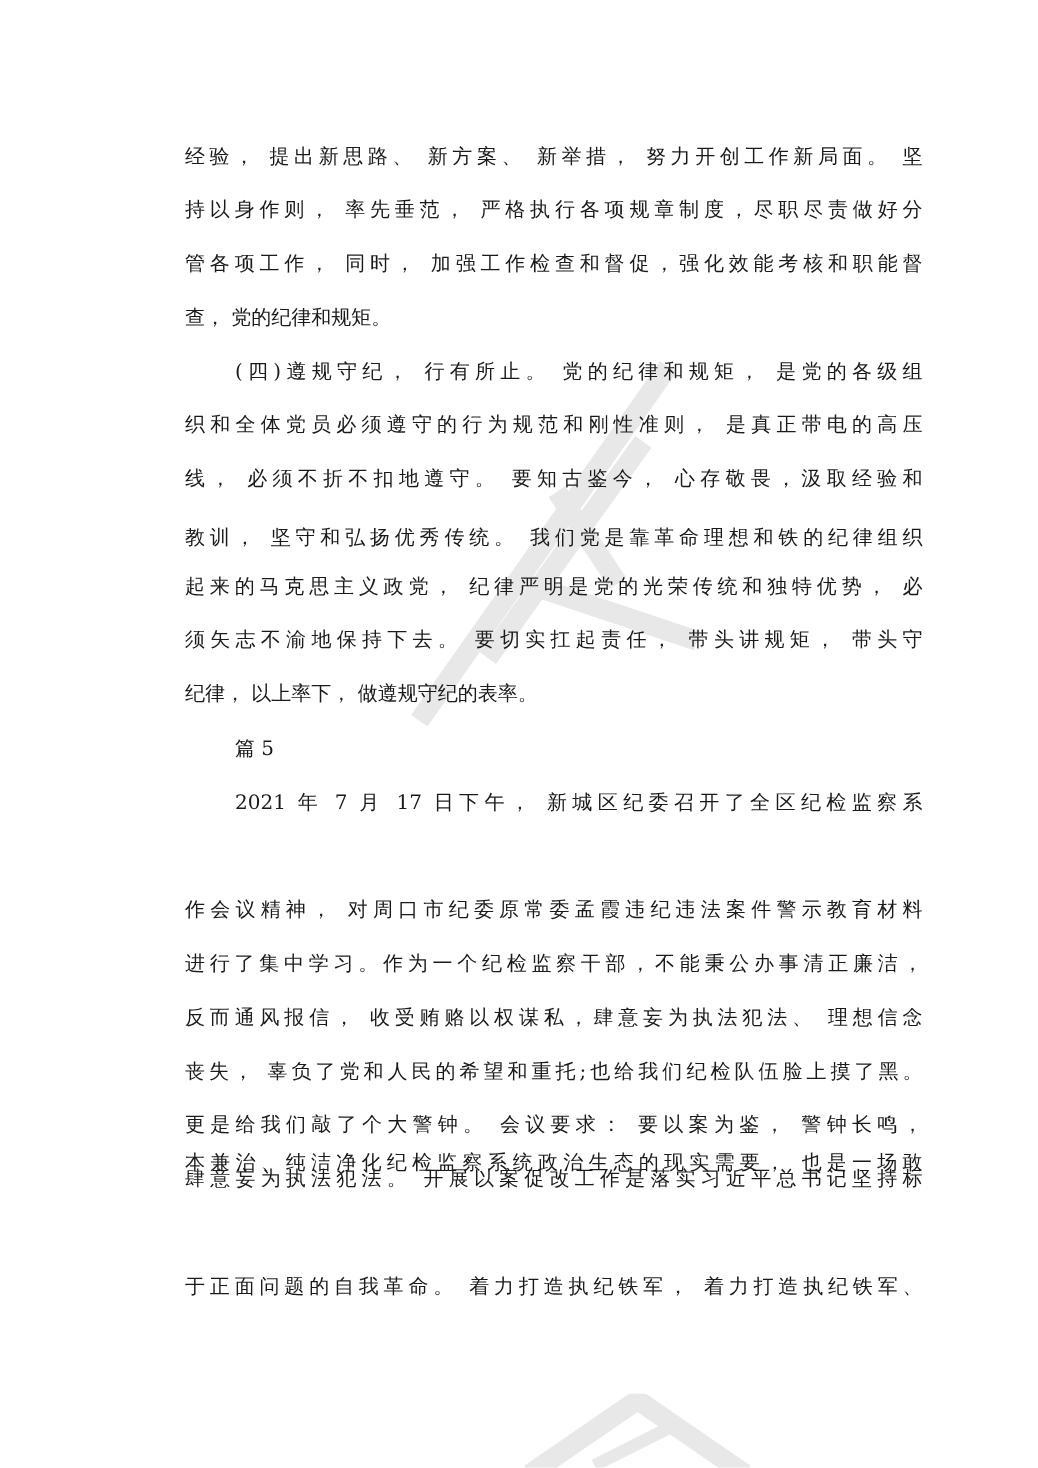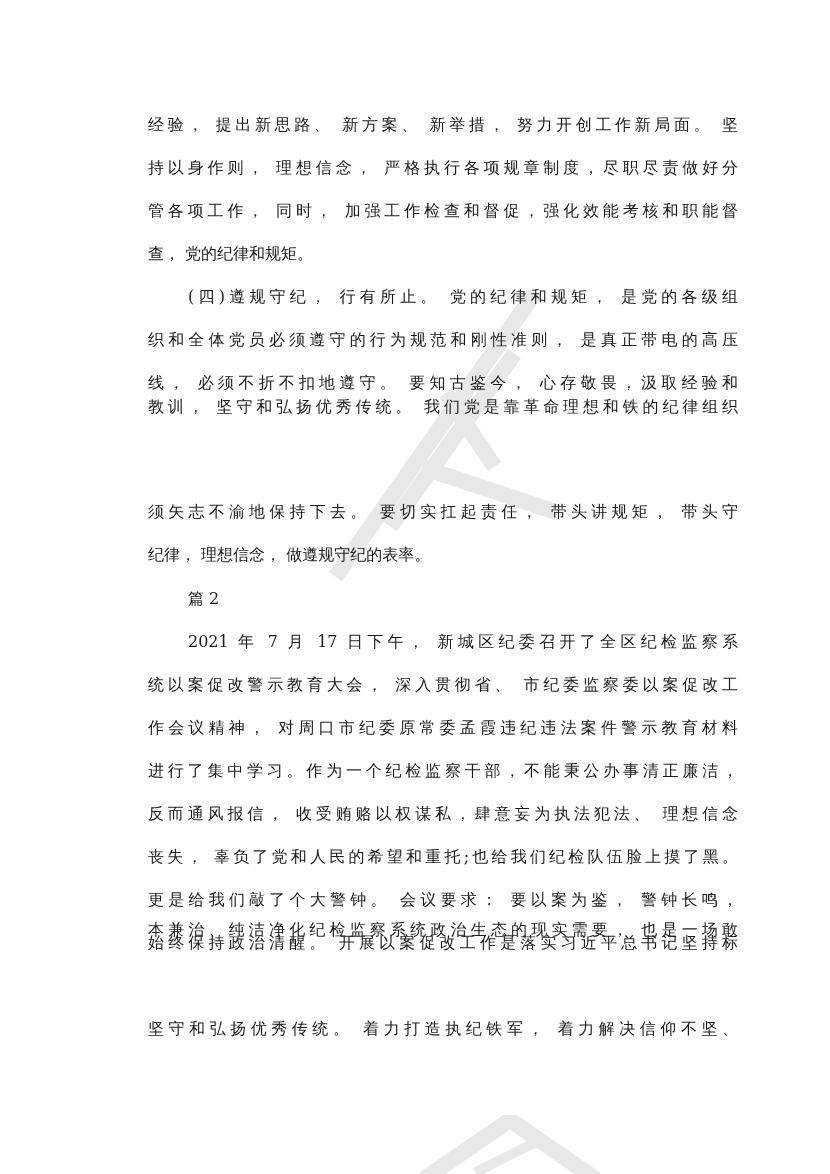--- a/index.html
+++ b/index.html
@@ -30,34 +30,34 @@
     <path class="wm-stroke" d="M130 200 L250 240"></path>
     <path class="wm-stroke" d="M150 130 L190 190"></path>
   </svg>
 
   <svg class="watermark" style="left:420px; top:1115px;" width="180" height="60" viewBox="0 0 180 60">
     <path class="wm-stroke" d="M10 60 L90 5 L170 60"></path>
     <path class="wm-stroke" d="M60 55 L110 30" style="stroke-width:10"></path>
   </svg>
 
   <div class="line" style="top:110px">经验， 提出新思路、 新方案、 新举措， 努力开创工作新局面。 坚</div>
-  <div class="line" style="top:153px">持以身作则， 理想信念， 严格执行各项规章制度，尽职尽责做好分</div>
+  <div class="line" style="top:153px">持以身作则， 率先垂范， 严格执行各项规章制度，尽职尽责做好分</div>
   <div class="line" style="top:196px">管各项工作， 同时， 加强工作检查和督促，强化效能考核和职能督</div>
   <div class="line last" style="top:239px">查， 党的纪律和规矩。</div>
   <div class="line" style="top:325px">织和全体党员必须遵守的行为规范和刚性准则， 是真正带电的高压</div>
   <div class="line indent" style="top:282px">(四)遵规守纪， 行有所止。 党的纪律和规矩， 是党的各级组</div>
   <div class="line" style="top:368px">线， 必须不折不扣地遵守。 要知古鉴今， 心存敬畏，汲取经验和</div>
-  <div class="line" style="top:392px">教训， 坚守和弘扬优秀传统。 我们党是靠革命理想和铁的纪律组织</div>
+  <div class="line" style="top:415px">教训， 坚守和弘扬优秀传统。 我们党是靠革命理想和铁的纪律组织</div>
+  <div class="line" style="top:454px">起来的马克思主义政党， 纪律严明是党的光荣传统和独特优势， 必</div>
   <div class="line" style="top:497px">须矢志不渝地保持下去。 要切实扛起责任， 带头讲规矩， 带头守</div>
-  <div class="line last" style="top:540px">纪律， 理想信念， 做遵规守纪的表率。</div>
-  <div class="line indent last" style="top:584px">篇 2</div>
+  <div class="line last" style="top:540px">纪律， 以上率下， 做遵规守纪的表率。</div>
+  <div class="line indent last" style="top:584px">篇 5</div>
   <div class="line indent" style="top:627px">2021 年 7 月 17 日下午， 新城区纪委召开了全区纪检监察系</div>
-  <div class="line" style="top:670px">统以案促改警示教育大会， 深入贯彻省、 市纪委监察委以案促改工</div>
   <div class="line" style="top:713px">作会议精神， 对周口市纪委原常委孟霞违纪违法案件警示教育材料</div>
   <div class="line" style="top:756px">进行了集中学习。作为一个纪检监察干部，不能秉公办事清正廉洁，</div>
   <div class="line" style="top:799px">反而通风报信， 收受贿赂以权谋私，肆意妄为执法犯法、 理想信念</div>
   <div class="line" style="top:842px">丧失， 辜负了党和人民的希望和重托;也给我们纪检队伍脸上摸了黑。</div>
   <div class="line" style="top:885px">更是给我们敲了个大警钟。 会议要求： 要以案为鉴， 警钟长鸣，</div>
-  <div class="line" style="top:928px">始终保持政治清醒。 开展以案促改工作是落实习近平总书记坚持标</div>
+  <div class="line" style="top:928px">肆意妄为执法犯法。 开展以案促改工作是落实习近平总书记坚持标</div>
   <div class="line" style="top:915px">本兼治、纯洁净化纪检监察系统政治生态的现实需要， 也是一场敢</div>
-  <div class="line" style="top:1014px">坚守和弘扬优秀传统。 着力打造执纪铁军， 着力解决信仰不坚、</div>
+  <div class="line" style="top:1014px">于正面问题的自我革命。 着力打造执纪铁军， 着力打造执纪铁军、</div>
 
 </div>
 
 </body></html>

